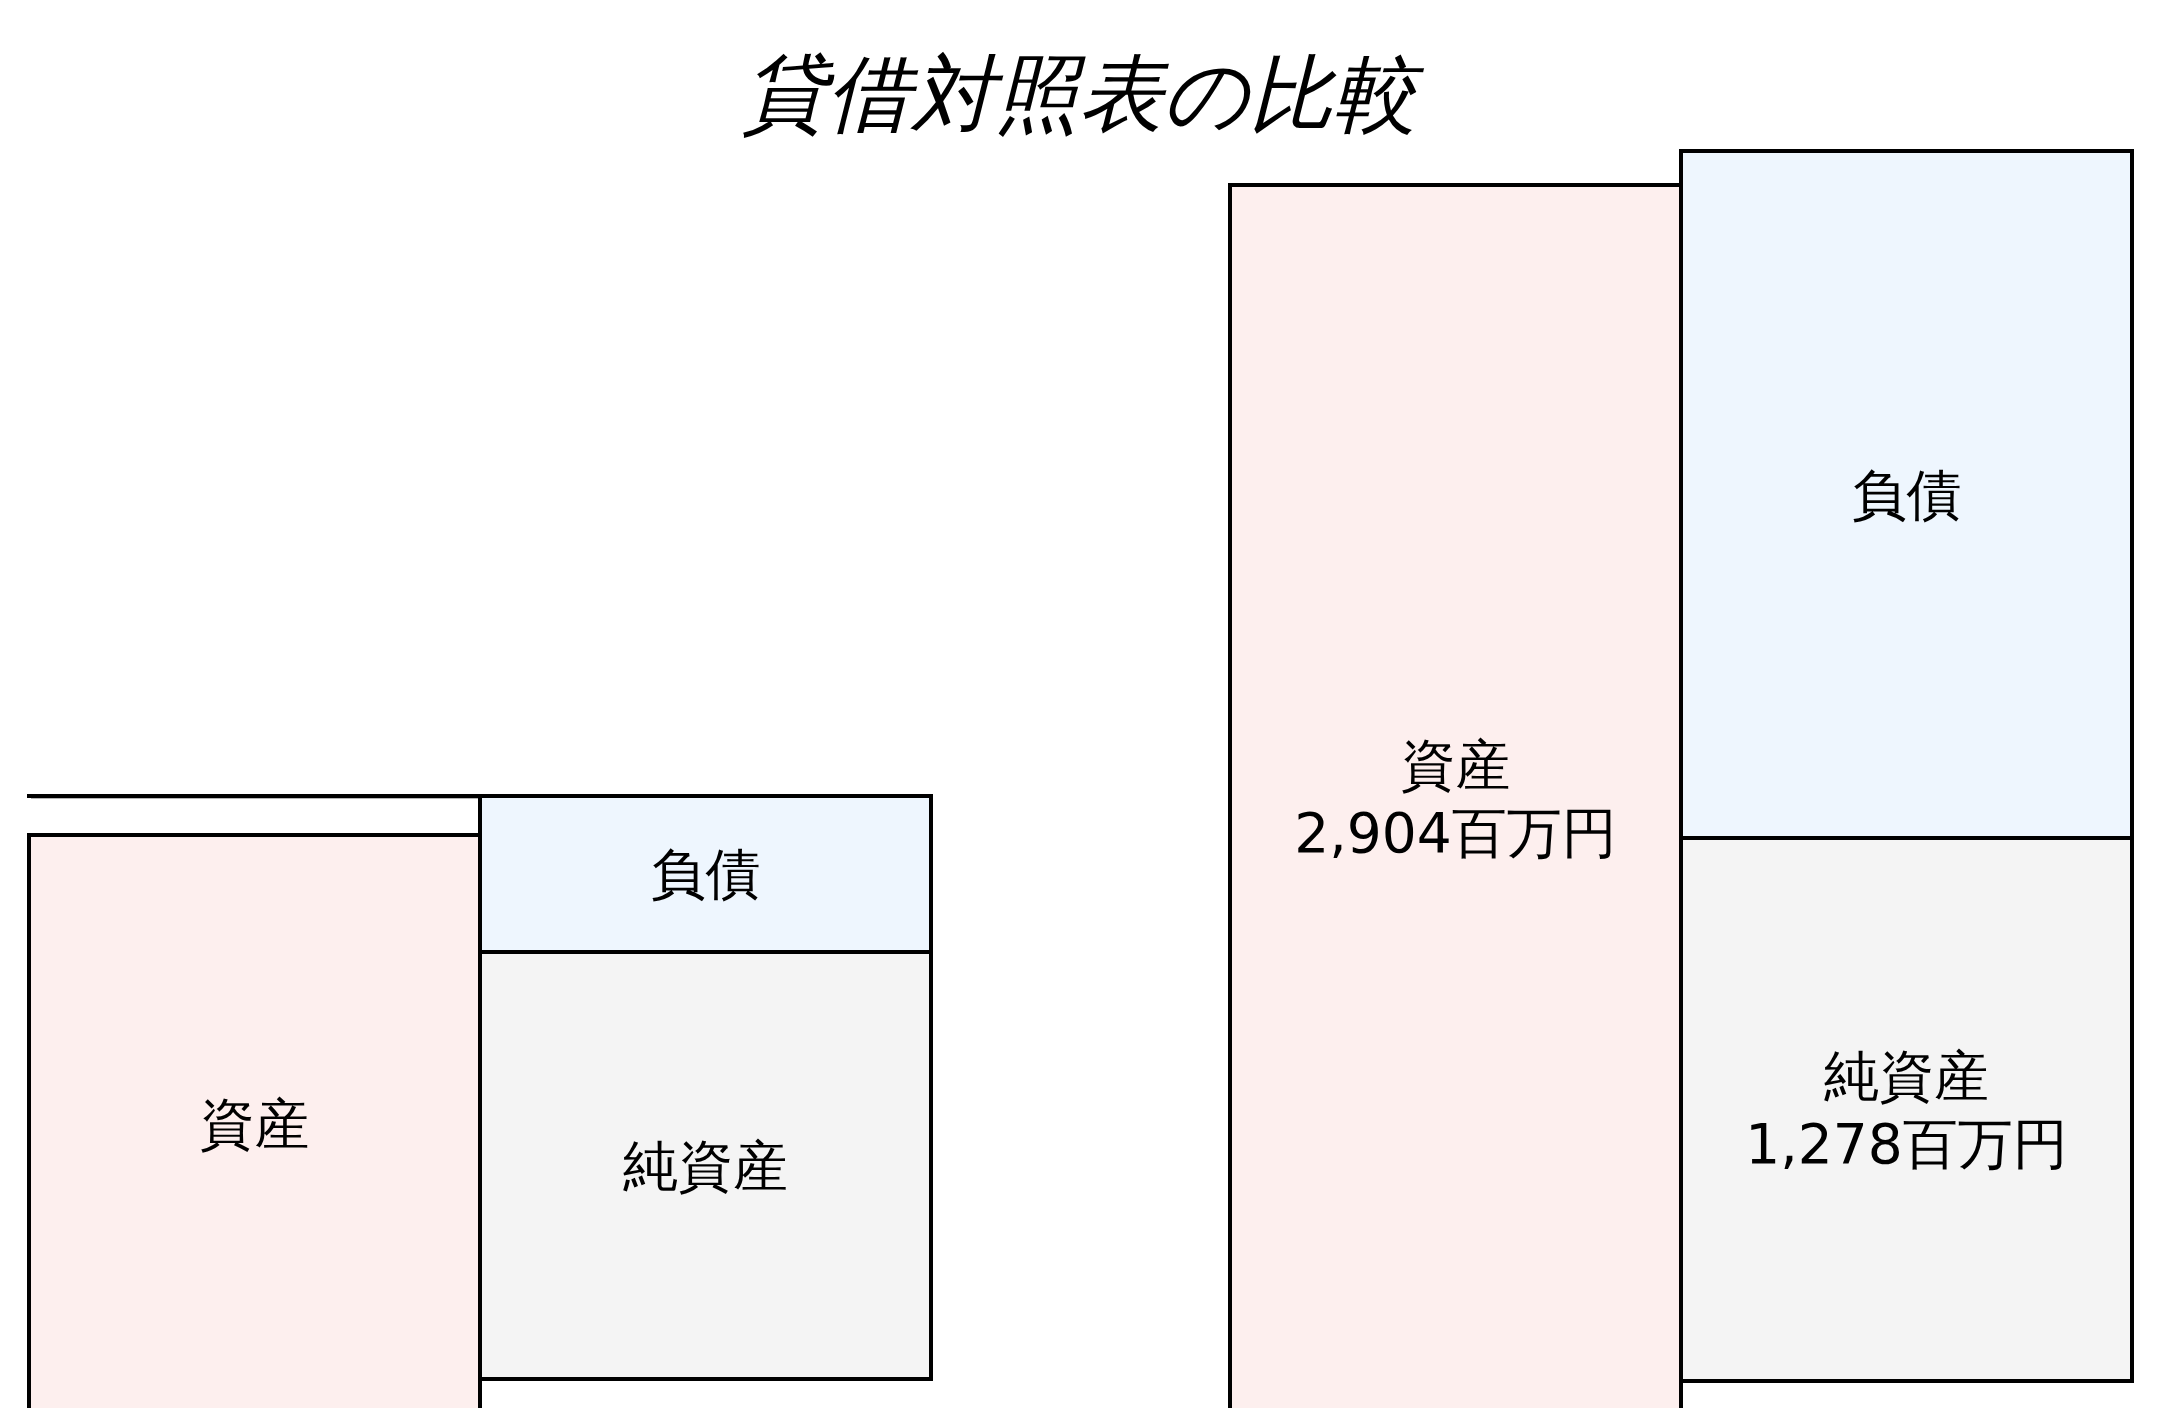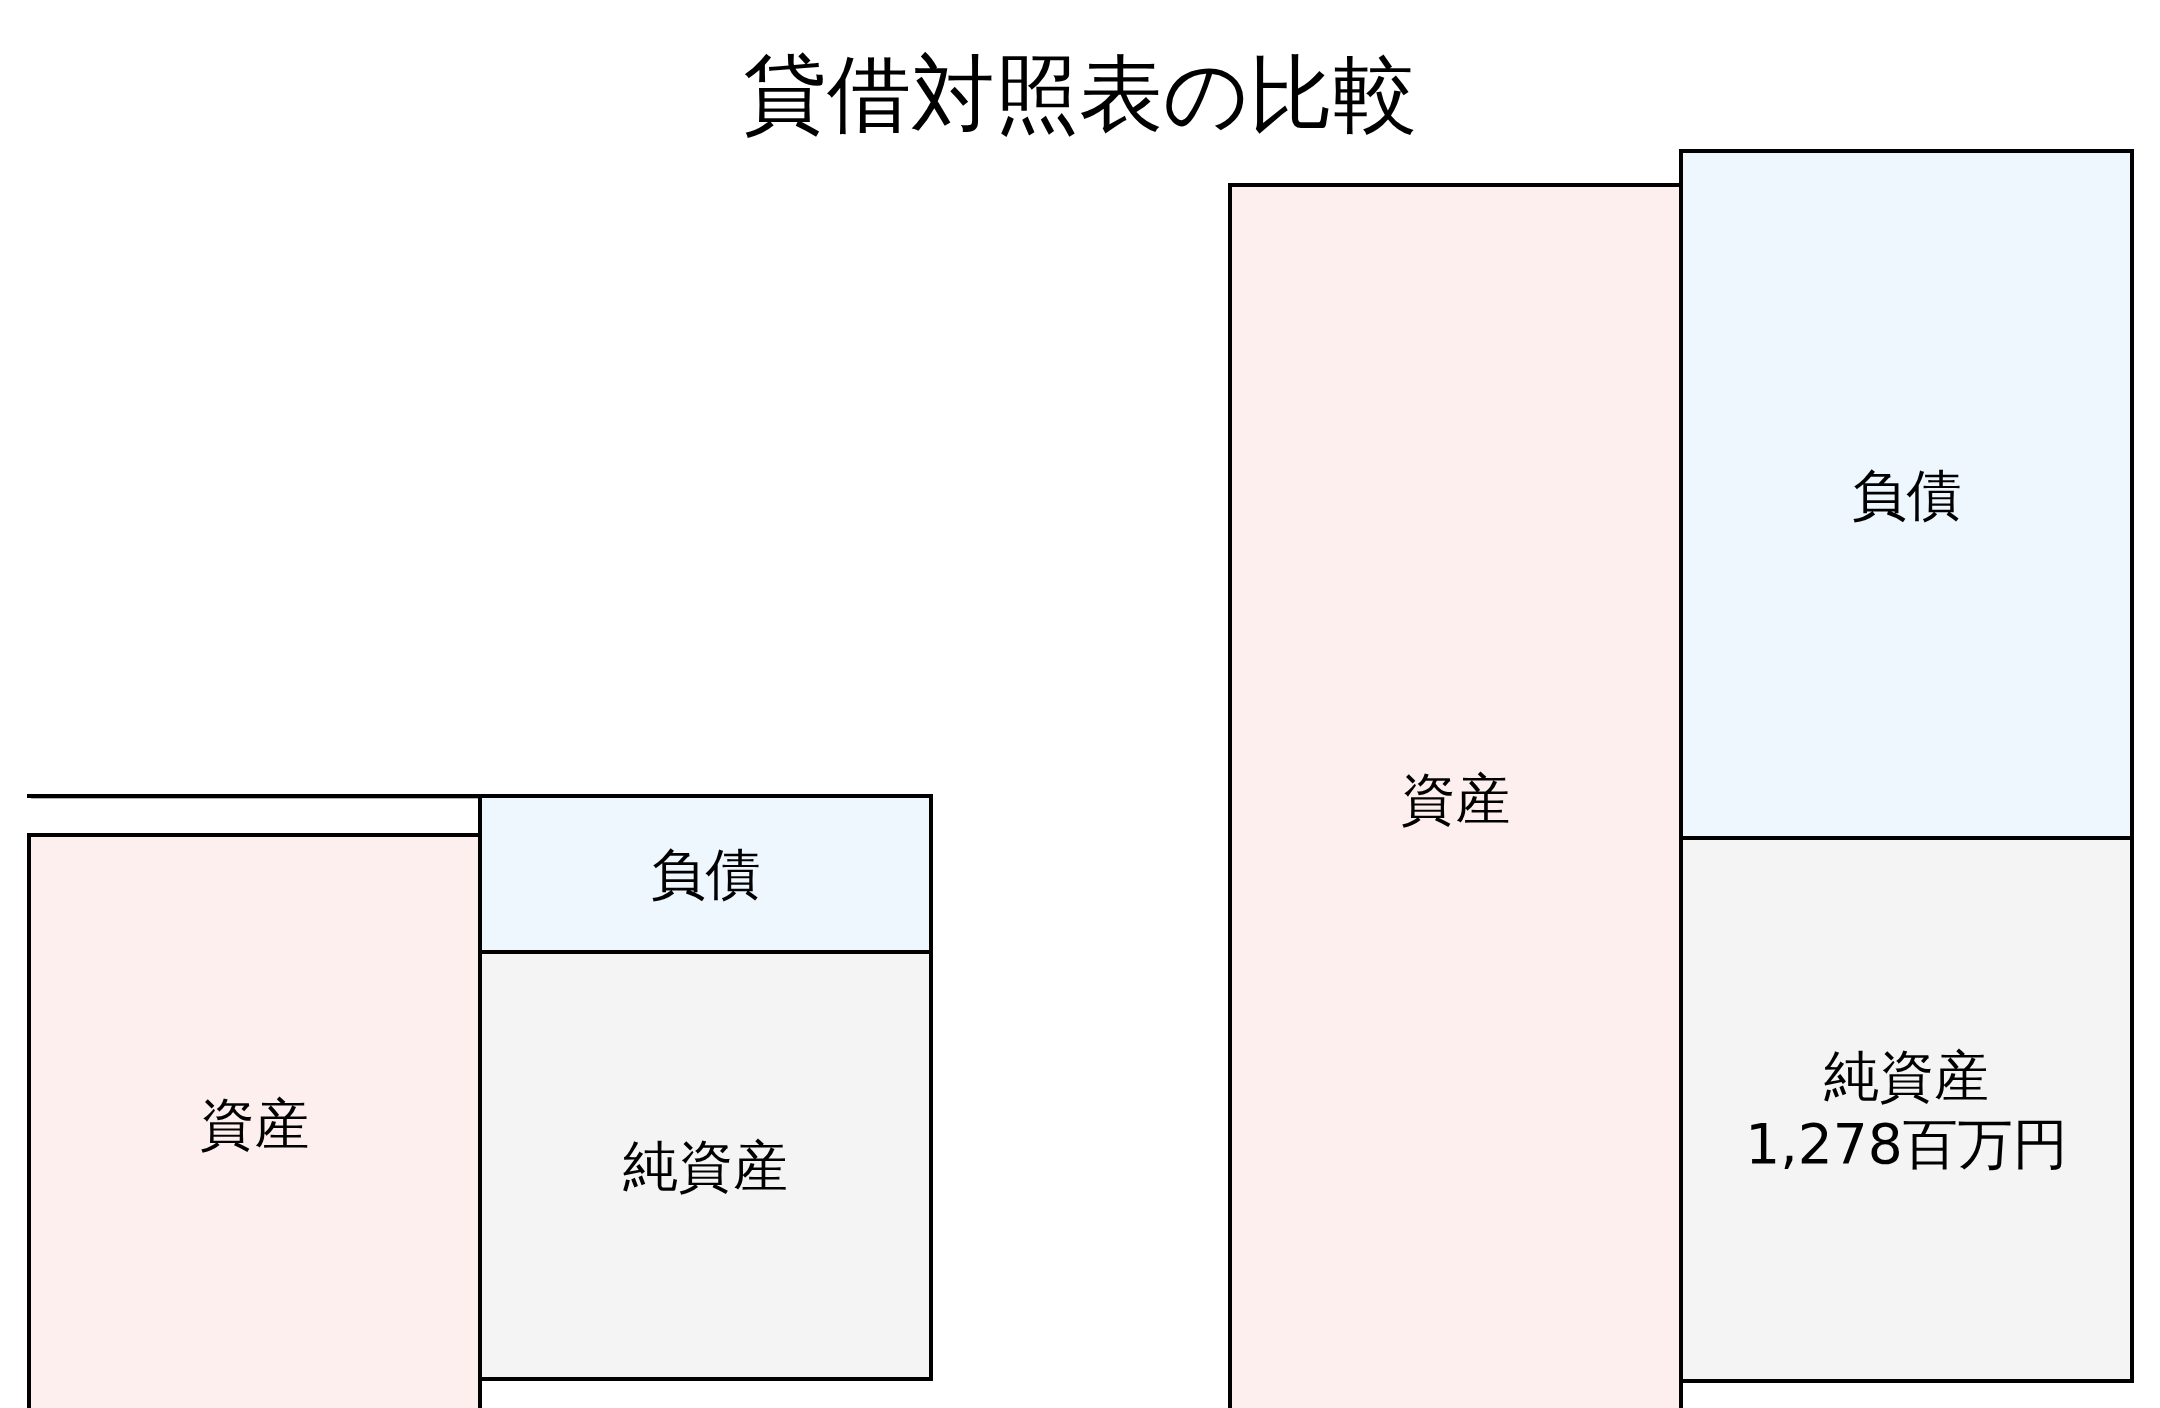--- a/index.html
+++ b/index.html
@@ -25,20 +25,21 @@
       position: absolute;
       left: 0;
       top: 44px;
       width: 2160px;
       height: 100px;
       line-height: 100px;
       text-align: center;
       font-size: 84px;
       font-weight: normal;
       letter-spacing: 0px;
+      font-style: italic;
     }
     .chart {
       position: absolute;
       left: 0; top: 0;
       width: 2160px; height: 1408px;
     }
     .box {
       position: absolute;
       box-sizing: border-box;
       border: 4px solid var(--border);
@@ -87,20 +88,21 @@
   </div>
 
   <div class="box net-assets l-net-assets">
     <span class="lbl">純資産</span>
   </div>
 </div>
 
 <div class="chart">
   <div class="box assets r-assets">
     <span class="lbl">資産</span>
+    <span class="val">2,904百万円</span>
   </div>
 
   <div class="box liabilities r-liabilities">
     <span class="lbl">負債</span>
   </div>
 
   <div class="box net-assets r-net-assets">
     <span class="lbl">純資産</span>
     <span class="val">1,278百万円</span>
   </div>

